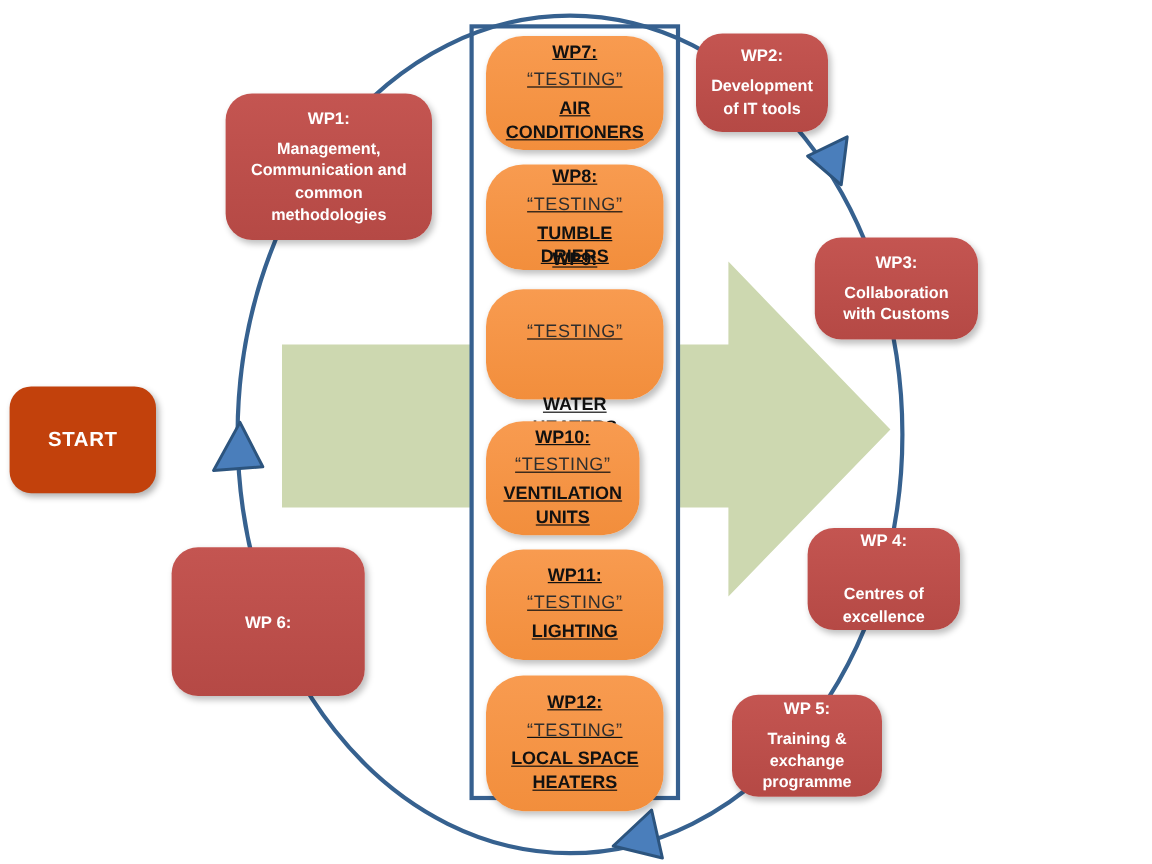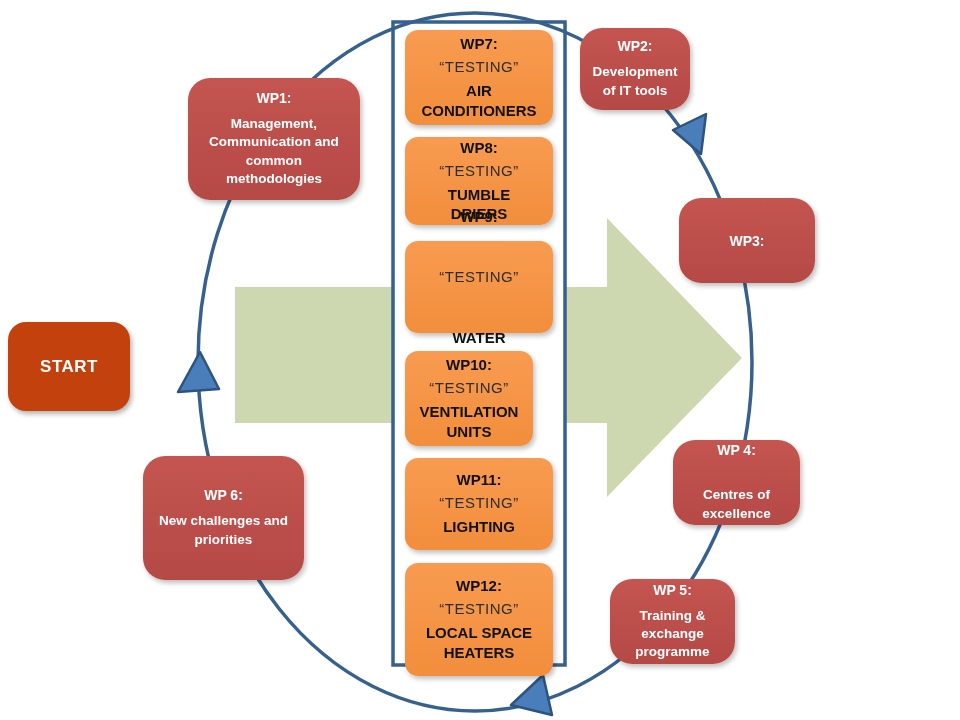--- a/index.html
+++ b/index.html
@@ -20,22 +20,23 @@
   }
   .red{
     background:linear-gradient(180deg,#C45551 0%,#B54945 100%);
     color:#ffffff;border-radius:22px;gap:9px;padding:6px 10px;
     box-shadow:2px 3px 5px rgba(0,0,0,0.25);
   }
   .red .t{font-weight:bold;font-size:14px;}
   .red .b{font-weight:bold;font-size:13.5px;line-height:1.35;white-space:pre-line;}
   .orange{
     background:linear-gradient(180deg,#F89B50 0%,#F28E3C 100%);
-    color:#111111;border-radius:13px;gap:6px;padding:4px 6px;
+    color:#111111;border-radius:31px;gap:6px;padding:4px 6px;
     box-shadow:2px 3px 5px rgba(0,0,0,0.25);
+    text-decoration:underline;
   }
   .orange .t{font-weight:bold;font-size:15px;}
   .orange .q{font-weight:normal;font-size:15px;color:#2e2e2e;letter-spacing:0.5px;}
   .orange .b{font-weight:bold;font-size:15px;line-height:1.3;white-space:pre-line;}
 </style>
 </head>
 <body>
 
 <div class="stage">
 
@@ -63,36 +64,36 @@
 common
 methodologies</div>
   </div>
   <div class="box red" style="left:580px;top:28px;width:110px;height:82px;">
     <div class="t">WP2:</div>
     <div class="b">Development
 of IT tools</div>
   </div>
   <div class="box red" style="left:679px;top:198px;width:136px;height:85px;">
     <div class="t">WP3:</div>
+    <div class="b">Collaboration
+with Customs</div>
   </div>
   <div class="box red" style="left:673px;top:440px;width:127px;height:85px;gap:28px;">
     <div class="t">WP 4:</div>
     <div class="b">Centres of
 excellence</div>
   </div>
   <div class="box red" style="left:610px;top:579px;width:125px;height:85px;">
     <div class="t">WP 5:</div>
     <div class="b">Training &amp;
 exchange
 programme</div>
   </div>
   <div class="box red" style="left:143px;top:456px;width:161px;height:124px;">
     <div class="t">WP 6:</div>
-    <div class="b">New challenges and
-priorities</div>
   </div>
 
   <div class="box orange" style="left:405px;top:30px;width:148px;height:95px;">
     <div class="t">WP7:</div>
     <div class="q">“TESTING”</div>
     <div class="b">AIR
 CONDITIONERS</div>
   </div>
   <div class="box orange" style="left:405px;top:137px;width:148px;height:88px;align-items:center;">
     <div class="t">WP8:</div>

